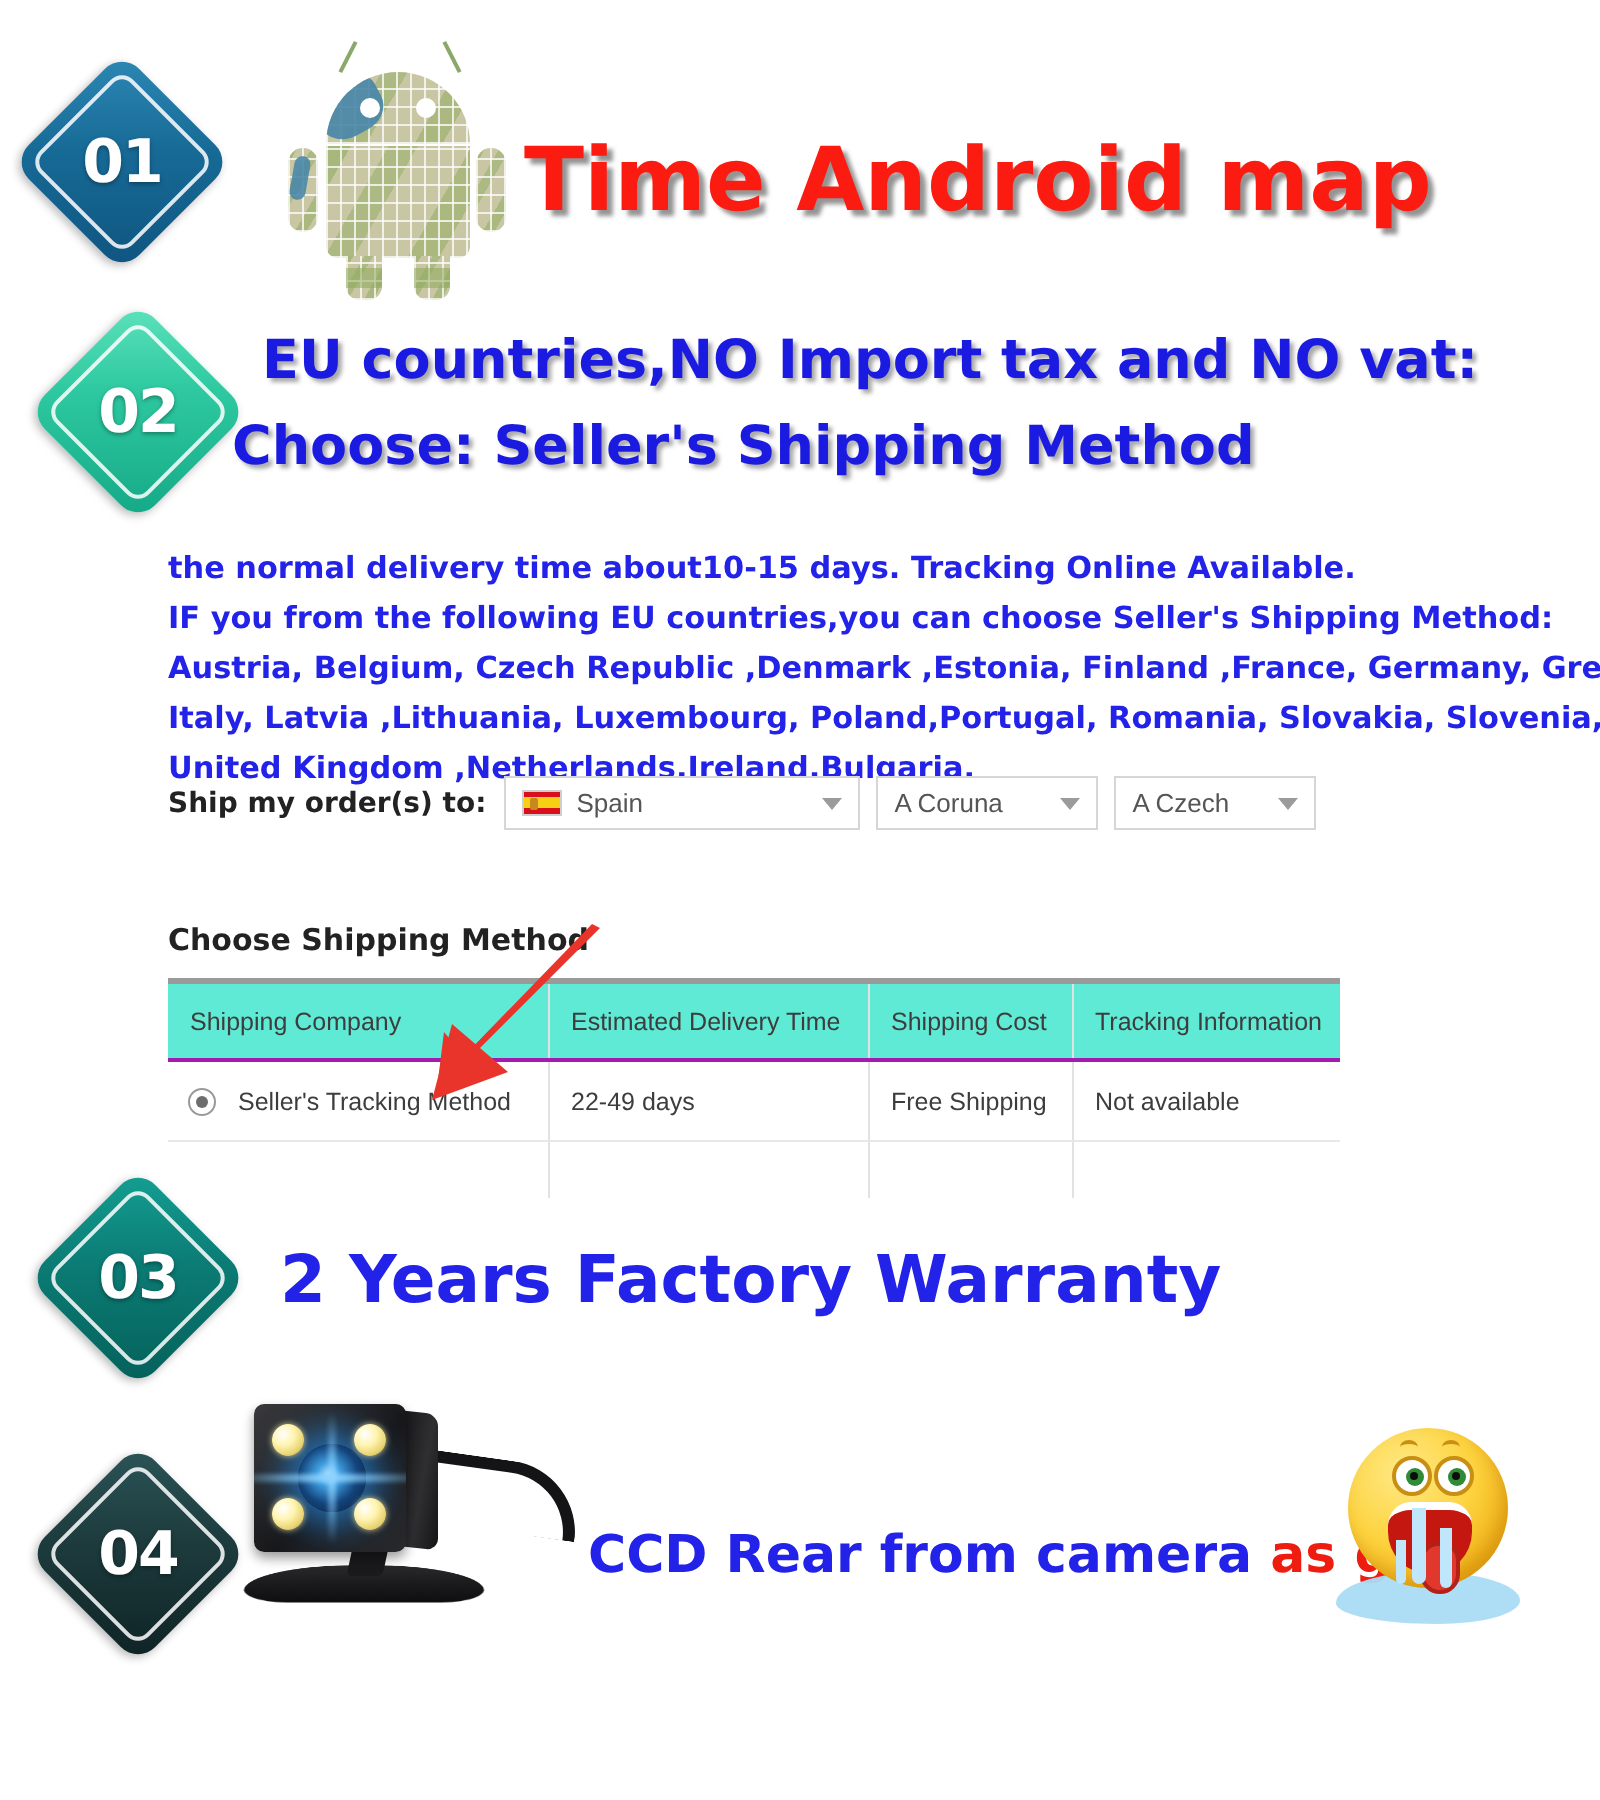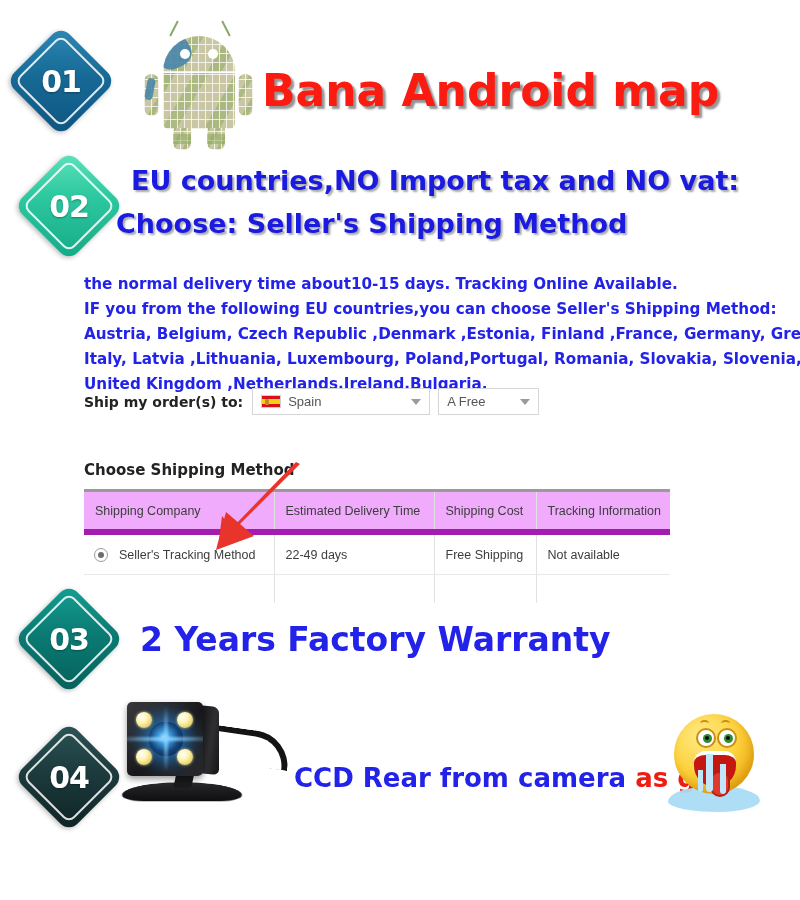--- a/index.html
+++ b/index.html
@@ -153,23 +153,23 @@
     font-weight: bold;
     color: #222222;
   }
   table.ship {
     border-collapse: collapse;
     table-layout: fixed;
     font-family: "Liberation Sans", sans-serif;
     background: #ffffff;
   }
   table.ship th {
-    background: #f0abfc;
+    background: #5eead4;
     border-right: 1px solid #e2e2e2;
-    border-bottom: 6px solid #a21caf;
+    border-bottom: 2px solid #a21caf;
     font-weight: normal;
     font-size: 12.5px;
     color: #3d3d3d;
     text-align: left;
     padding: 10px 11px;
     height: 17px;
   }
   table.ship td {
     border-right: 1px solid #e2e2e2;
     border-bottom: 1px solid #e8e8e8;
@@ -450,21 +450,21 @@
   </div>
   <div class="and-part" id="and-arm-r"></div>
   <div class="and-part" id="and-leg-l">
     <div class="leg-green"></div>
   </div>
   <div class="and-part" id="and-leg-r">
     <div class="leg-green"></div>
   </div>
 </div>
 
-<div class="abs headline-red" style="left:262px; top:65px;">Bana Android map</div>
+<div class="abs headline-red" style="left:262px; top:65px;">Time Android map</div>
 
 <div class="badge" style="left:30px; top:167px; background:linear-gradient(135deg,#5fe3bd 0%,#2ec9a0 40%,#14a886 100%);">
   <div class="inner-line"></div>
   <div class="num">02</div>
 </div>
 
 <div class="abs headline-blue" style="left:131px; top:165px;">EU countries,NO Import tax and NO vat:</div>
 <div class="abs headline-blue" style="left:116px; top:208px;">Choose: Seller's Shipping Method</div>
 
 <div class="abs" style="left:84px; top:272px;">
@@ -479,23 +479,27 @@
   <span class="ship-label">Ship my order(s) to:</span>
 
   <span class="select-box" style="width:178px; margin-left:9px;">
     <span class="flag">
       <span class="crest"></span>
     </span>
     <span class="sel-text">Spain</span>
     <span class="caret"></span>
   </span>
 
+  <span class="select-box" style="width:111px; margin-left:8px;">
+    <span class="sel-text">A Coruna</span>
+    <span class="caret"></span>
+  </span>
 
   <span class="select-box" style="width:101px; margin-left:8px;">
-    <span class="sel-text">A Free</span>
+    <span class="sel-text">A Czech</span>
     <span class="caret"></span>
   </span>
 </div>
 
 <div class="abs table-title" style="left:84px; top:461px;">Choose Shipping Method</div>
 
 <div class="abs" style="left:84px; top:489px; width:586px; overflow:hidden;">
   <div class="table-topline"></div>
   <table class="ship" style="width:648px;">
     <colgroup>

